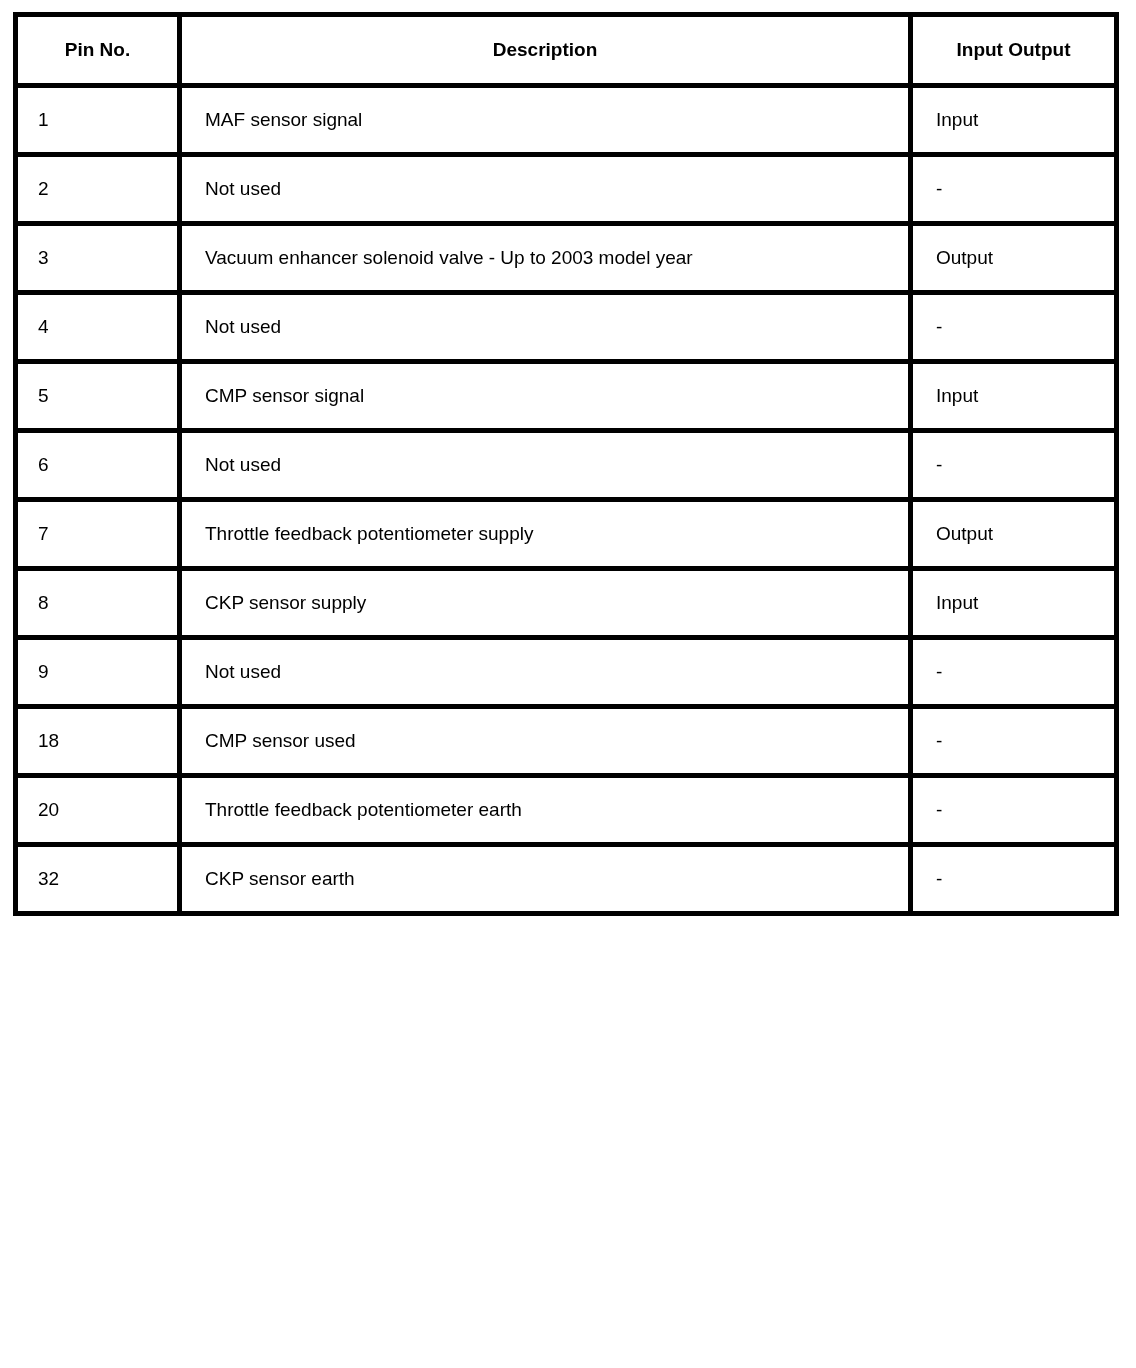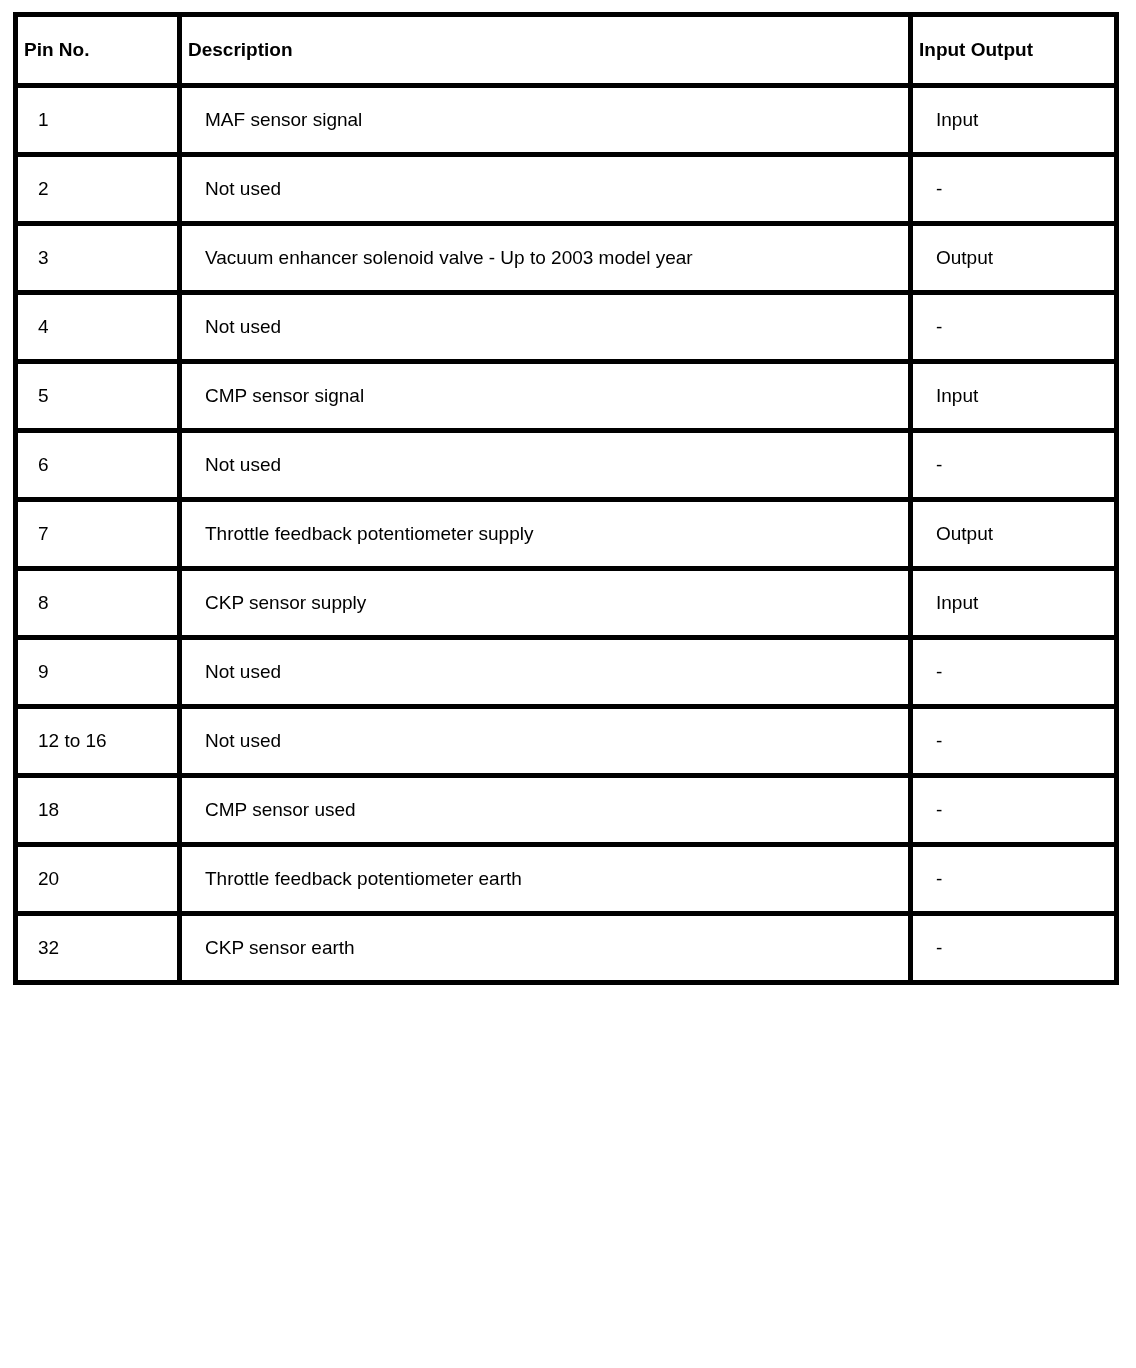--- a/index.html
+++ b/index.html
@@ -29,21 +29,21 @@
     font-size: 19px;
     line-height: 1.2;
     vertical-align: middle;
     background: #ffffff;
     overflow: hidden;
     white-space: nowrap;
   }
   thead th {
     height: 66px;
     font-weight: bold;
-    text-align: left;
+    text-align: center;
     padding: 0 6px;
   }
   tbody td {
     height: 64px;
     text-align: left;
     padding: 0 8px 0 23px;
     font-weight: normal;
   }
   tbody td.pin-cell { padding-left: 20px; }
 </style>
@@ -103,25 +103,20 @@
         <td class="pin-cell">8</td>
         <td class="description-cell">CKP sensor supply</td>
         <td class="io-cell">Input</td>
       </tr>
       <tr>
         <td class="pin-cell">9</td>
         <td class="description-cell">Not used</td>
         <td class="io-cell">-</td>
       </tr>
       <tr>
-        <td class="pin-cell">12 to 16</td>
-        <td class="description-cell">Not used</td>
-        <td class="io-cell">-</td>
-      </tr>
-      <tr>
         <td class="pin-cell">18</td>
         <td class="description-cell">CMP sensor used</td>
         <td class="io-cell">-</td>
       </tr>
       <tr>
         <td class="pin-cell">20</td>
         <td class="description-cell">Throttle feedback potentiometer earth</td>
         <td class="io-cell">-</td>
       </tr>
       <tr>

